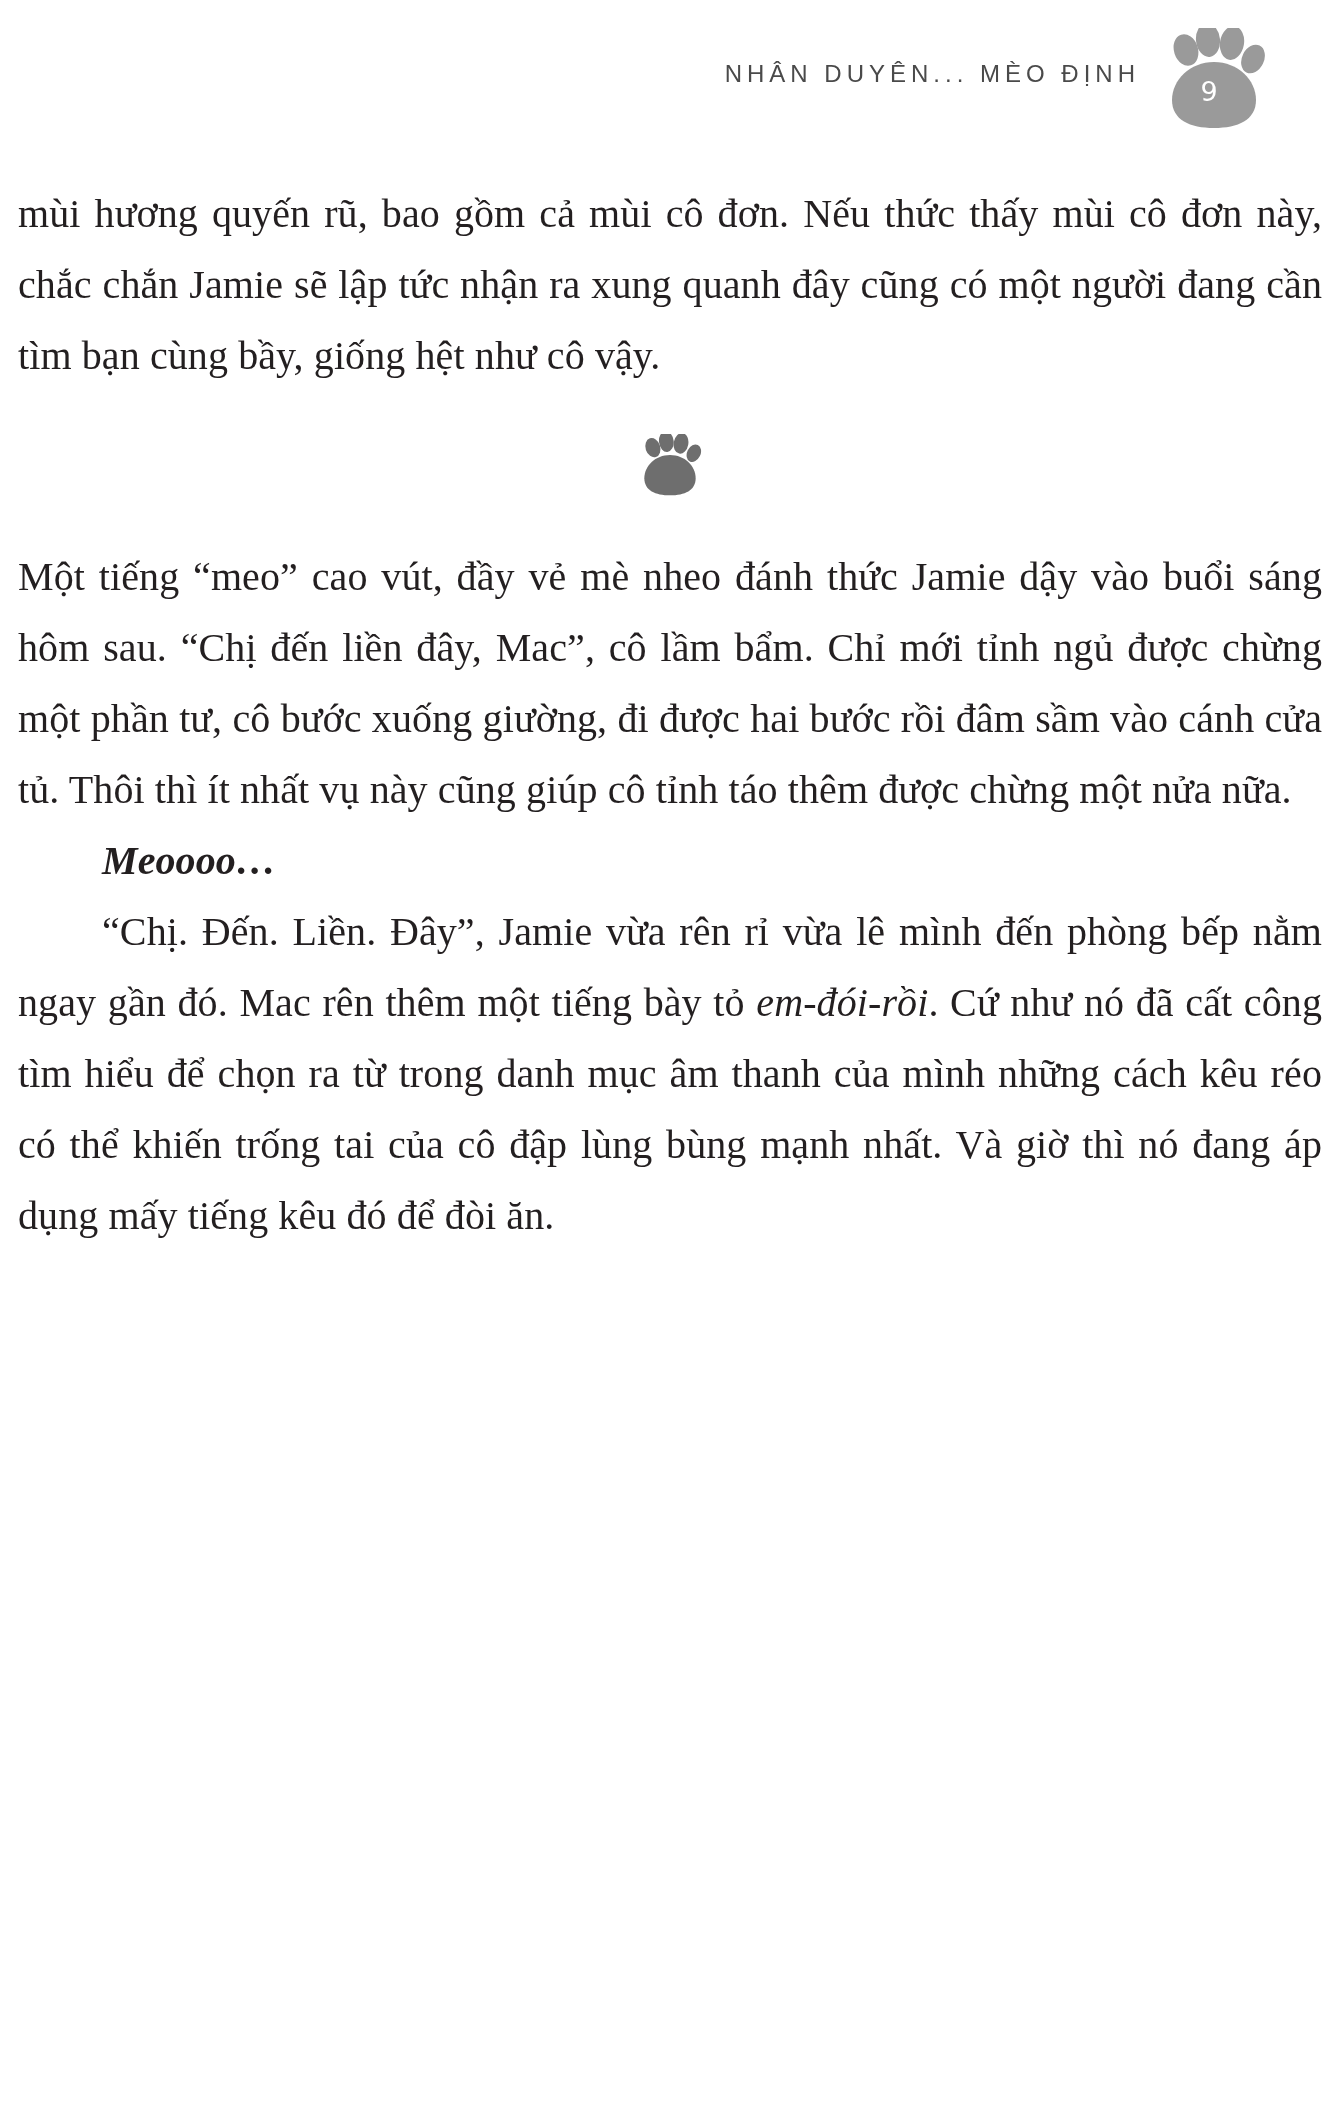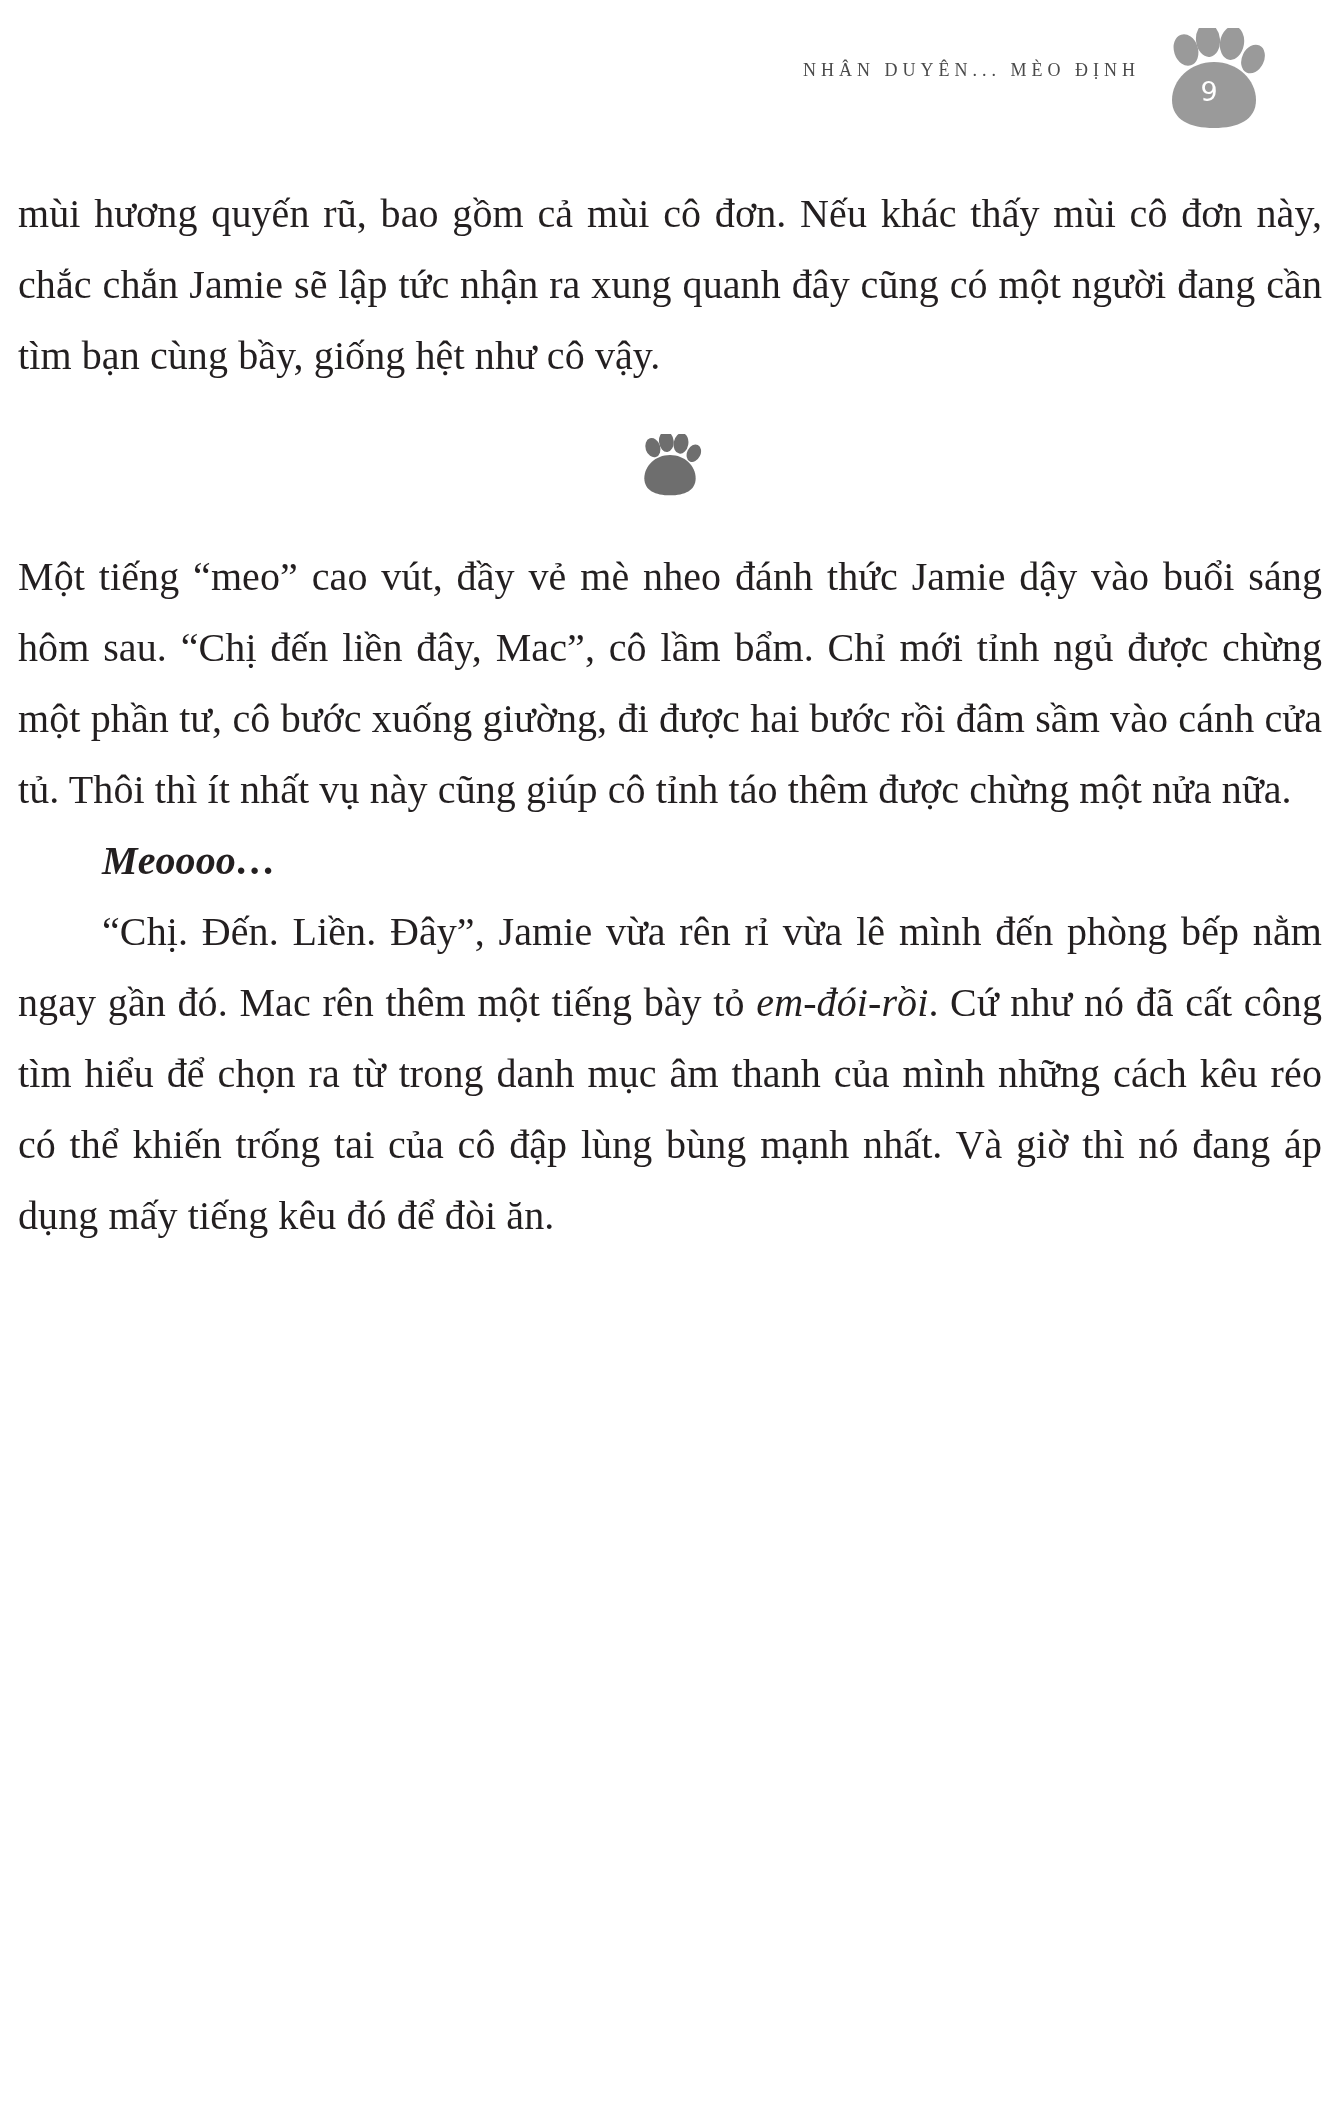--- a/index.html
+++ b/index.html
@@ -23,22 +23,22 @@
     position: absolute;
     top: 28px;
     left: 0;
     right: 0;
     height: 100px;
   }
   .header-title {
     position: absolute;
     right: 200px;
     top: 32px;
-    font-family: Liberation Serif, serif;
-    font-size: 18px;
+    font-family: Liberation Sans, sans-serif;
+    font-size: 24px;
     letter-spacing: 5px;
     color: #4a4a4a;
     white-space: nowrap;
   }
   .header-paw {
     position: absolute;
     right: 72px;
     top: 0px;
     width: 108px;
     height: 104px;
@@ -111,21 +111,21 @@
 
         <path d="M54 34 C78 34 96 52 96 72 C96 92 78 100 54 100 C30 100 12 92 12 72 C12 52 30 34 54 34 Z" fill="#9a9a9a"></path>
       </svg>
     </div>
 
     <div class="page-number">9</div>
   </div>
 
   <div class="body-text">
 
-    <p class="para">mùi hương quyến rũ, bao gồm cả mùi cô đơn. Nếu khác thấy mùi cô đơn này, chắc chắn Jamie sẽ lập tức nhận ra xung quanh đây cũng có một người đang cần tìm bạn cùng bầy, giống hệt như cô vậy.</p>
+    <p class="para">mùi hương quyến rũ, bao gồm cả mùi cô đơn. Nếu thức thấy mùi cô đơn này, chắc chắn Jamie sẽ lập tức nhận ra xung quanh đây cũng có một người đang cần tìm bạn cùng bầy, giống hệt như cô vậy.</p>
 
     <div class="divider">
       <svg viewBox="0 0 108 104" aria-hidden="true">
         <ellipse cx="26" cy="22" rx="12" ry="16" fill="#6e6e6e" transform="rotate(-18 26 22)"></ellipse>
         <ellipse cx="48" cy="12" rx="12" ry="17" fill="#6e6e6e" transform="rotate(-6 48 12)"></ellipse>
         <ellipse cx="72" cy="15" rx="12" ry="17" fill="#6e6e6e" transform="rotate(10 72 15)"></ellipse>
         <ellipse cx="93" cy="31" rx="11" ry="15" fill="#6e6e6e" transform="rotate(26 93 31)"></ellipse>
         <path d="M54 34 C78 34 96 52 96 72 C96 92 78 100 54 100 C30 100 12 92 12 72 C12 52 30 34 54 34 Z" fill="#6e6e6e"></path>
       </svg>
     </div>

